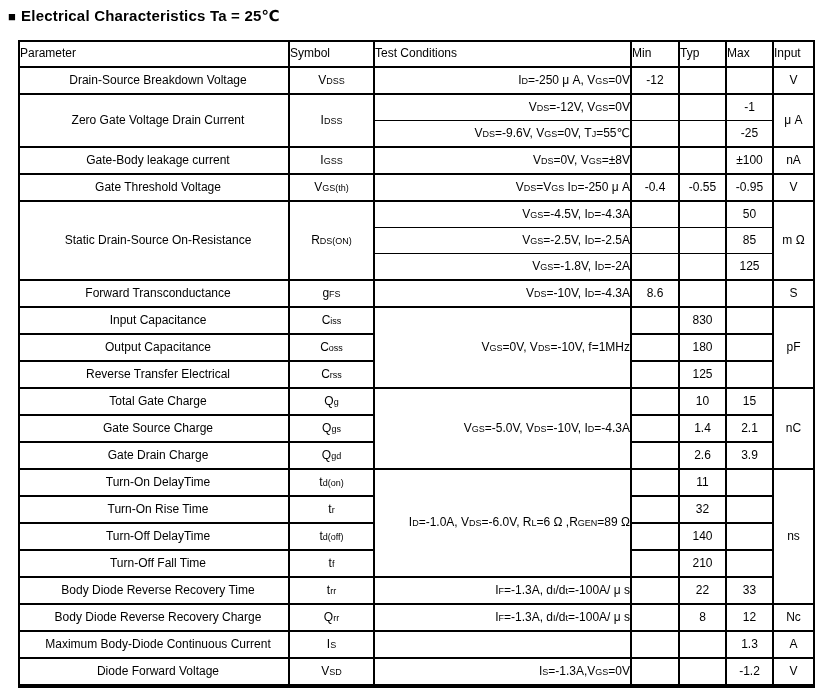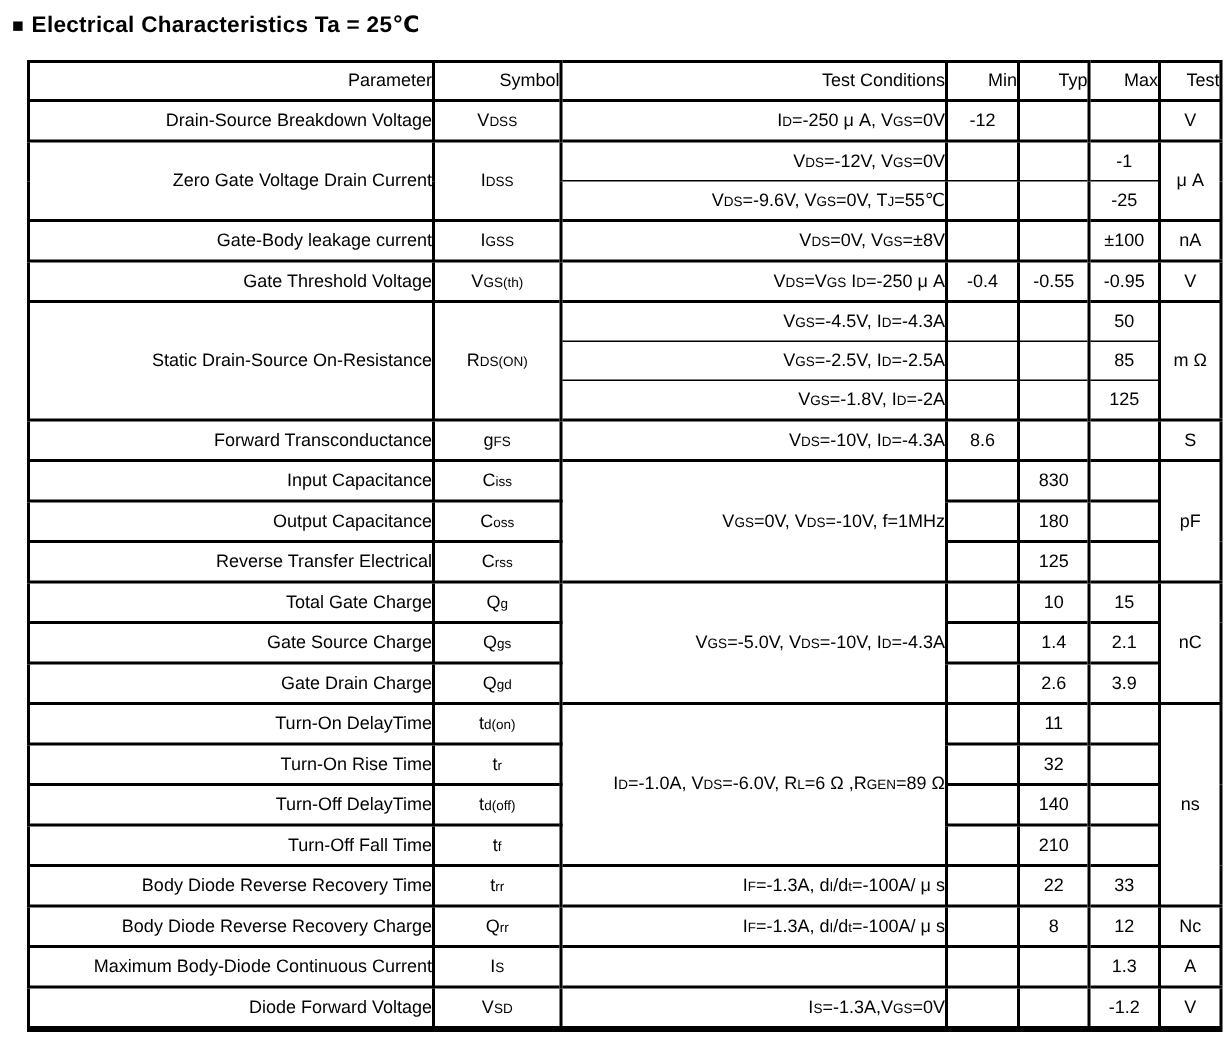--- a/index.html
+++ b/index.html
@@ -6,23 +6,23 @@
   body{width:821px;height:695px;font-family:"Liberation Sans","DejaVu Sans",sans-serif;color:#000;}
   .title{margin:7px 0 15px 8px;font-size:15px;font-weight:bold;letter-spacing:0.2px;}
   .title .bullet{font-size:13px;margin-right:5px;}
   table.ec{border-collapse:collapse;table-layout:fixed;width:795px;margin:6px 0 0 18px;
            border:2px solid #000;border-bottom-width:4px;}
   col.c1{width:270px}col.c2{width:85px}col.c3{width:257px}
   col.c4{width:48px}col.c5{width:47px}col.c6{width:47px}col.c7{width:41px}
   th,td{border-left:2px solid #000;border-top:2px solid #000;
         font-size:12px;font-weight:normal;padding:0;line-height:1.1;
         overflow:hidden;white-space:nowrap;}
-  th{height:24px;text-align:right;}
+  th{height:24px;text-align:left;}
   td{height:25px;text-align:center;vertical-align:middle;}
-  td.c-param{text-align:right;padding-left:8px;}
+  td.c-param{text-align:center;padding-left:8px;}
   td.c-cond{text-align:right;padding-left:6px;}
   tr.thin td{border-top-width:1px;}
   .sub{font-size:9px;margin-top:19px;}
 </style>
 </head>
 <body>
 
 <div class="title">
   <span class="bullet">■</span><span>Electrical Characteristics Ta = 25℃</span>
 </div>
@@ -38,21 +38,21 @@
       <col class="c7">
   </colgroup>
   <thead>
     <tr id="head-row">
         <th>Parameter</th>
         <th>Symbol</th>
         <th>Test Conditions</th>
         <th>Min</th>
         <th>Typ</th>
         <th>Max</th>
-        <th>Test</th>
+        <th>Input</th>
       </tr>
   </thead>
   <tbody id="table-body">
       <tr>
         <td class="c-param"><span>Drain-Source Breakdown Voltage</span></td>
         <td class="c-symbol"><span>V</span><span class="sub">DSS</span></td>
         <td class="c-cond"><span>I</span><span class="sub">D</span><span>=-250 μ A, V</span><span class="sub">GS</span><span>=0V</span></td>
         <td class="c-num"><span>-12</span></td>
         <td class="c-num"></td>
         <td class="c-num"></td>

